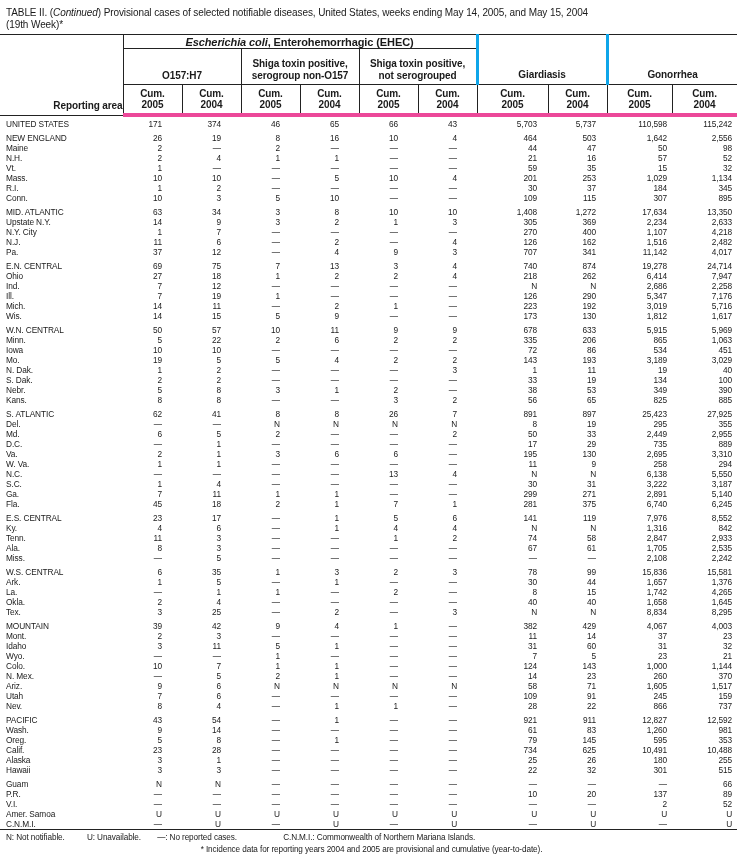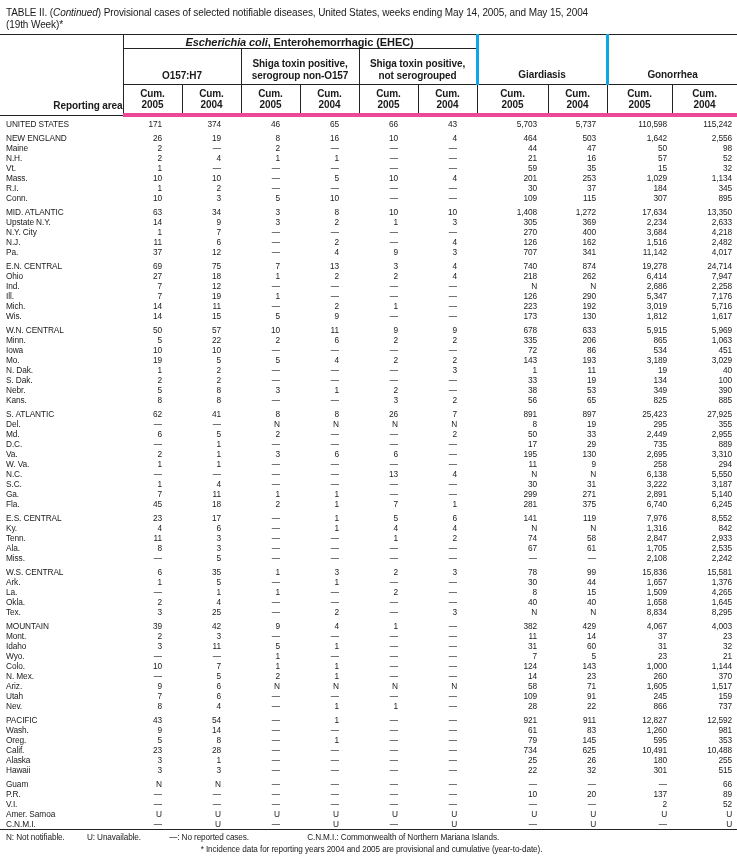--- a/index.html
+++ b/index.html
@@ -71,22 +71,22 @@
   td.num.c7, td.num.c8 { padding-right: 11px; }
   td.num.c9, td.num.c10 { padding-right: 5px; }
   tr.spacer td { height: 4px; line-height: 4px; font-size: 1px; }
   tr.first-body td { padding-top: 2px; }
   tr.bottomrule td { border-top: 1px solid #222; height: 0; line-height: 0; font-size: 0; padding: 0; }
 
   
   .footnotes { padding: 3px 0 0 6px; font-size: 8.2px; line-height: 1.3; letter-spacing: -0.1px; }
   .legend span { display: inline-block; }
   .legend .l0 { margin-right: 20px; text-align: right; }
-  .legend .l1 { margin-right: 26px; }
-  .legend .l2 { margin-right: 56px; }
+  .legend .l1 { margin-right: 14px; }
+  .legend .l2 { margin-right: 44px; }
   .note { margin-top: 1px; text-align: center; }
 </style>
 </head>
 <body>
 
 <div class="page">
 
   <div class="title">
     <div class="t1"><span>TABLE II. (</span><i>Continued</i><span>) Provisional cases of selected notifiable diseases, United States, weeks ending May 14, 2005, and May 15, 2004</span></div>
     <div class="t2">(19th Week)*</div>
@@ -307,21 +307,21 @@
         <tr>
           <td class="area">N.Y. City</td>
           <td class="num c1">1</td>
           <td class="num c2">7</td>
           <td class="num c3">—</td>
           <td class="num c4">—</td>
           <td class="num c5">—</td>
           <td class="num c6">—</td>
           <td class="num c7">270</td>
           <td class="num c8">400</td>
-          <td class="num c9">3,684</td>
+          <td class="num c9">1,107</td>
           <td class="num c10">4,218</td>
         </tr>
         <tr>
           <td class="area">N.J.</td>
           <td class="num c1">11</td>
           <td class="num c2">6</td>
           <td class="num c3">—</td>
           <td class="num c4">2</td>
           <td class="num c5">—</td>
           <td class="num c6">4</td>
@@ -764,21 +764,21 @@
         <tr>
           <td class="area">La.</td>
           <td class="num c1">—</td>
           <td class="num c2">1</td>
           <td class="num c3">1</td>
           <td class="num c4">—</td>
           <td class="num c5">2</td>
           <td class="num c6">—</td>
           <td class="num c7">8</td>
           <td class="num c8">15</td>
-          <td class="num c9">1,509</td>
+          <td class="num c9">1,742</td>
           <td class="num c10">4,265</td>
         </tr>
         <tr>
           <td class="area">Okla.</td>
           <td class="num c1">2</td>
           <td class="num c2">4</td>
           <td class="num c3">—</td>
           <td class="num c4">—</td>
           <td class="num c5">—</td>
           <td class="num c6">—</td>

